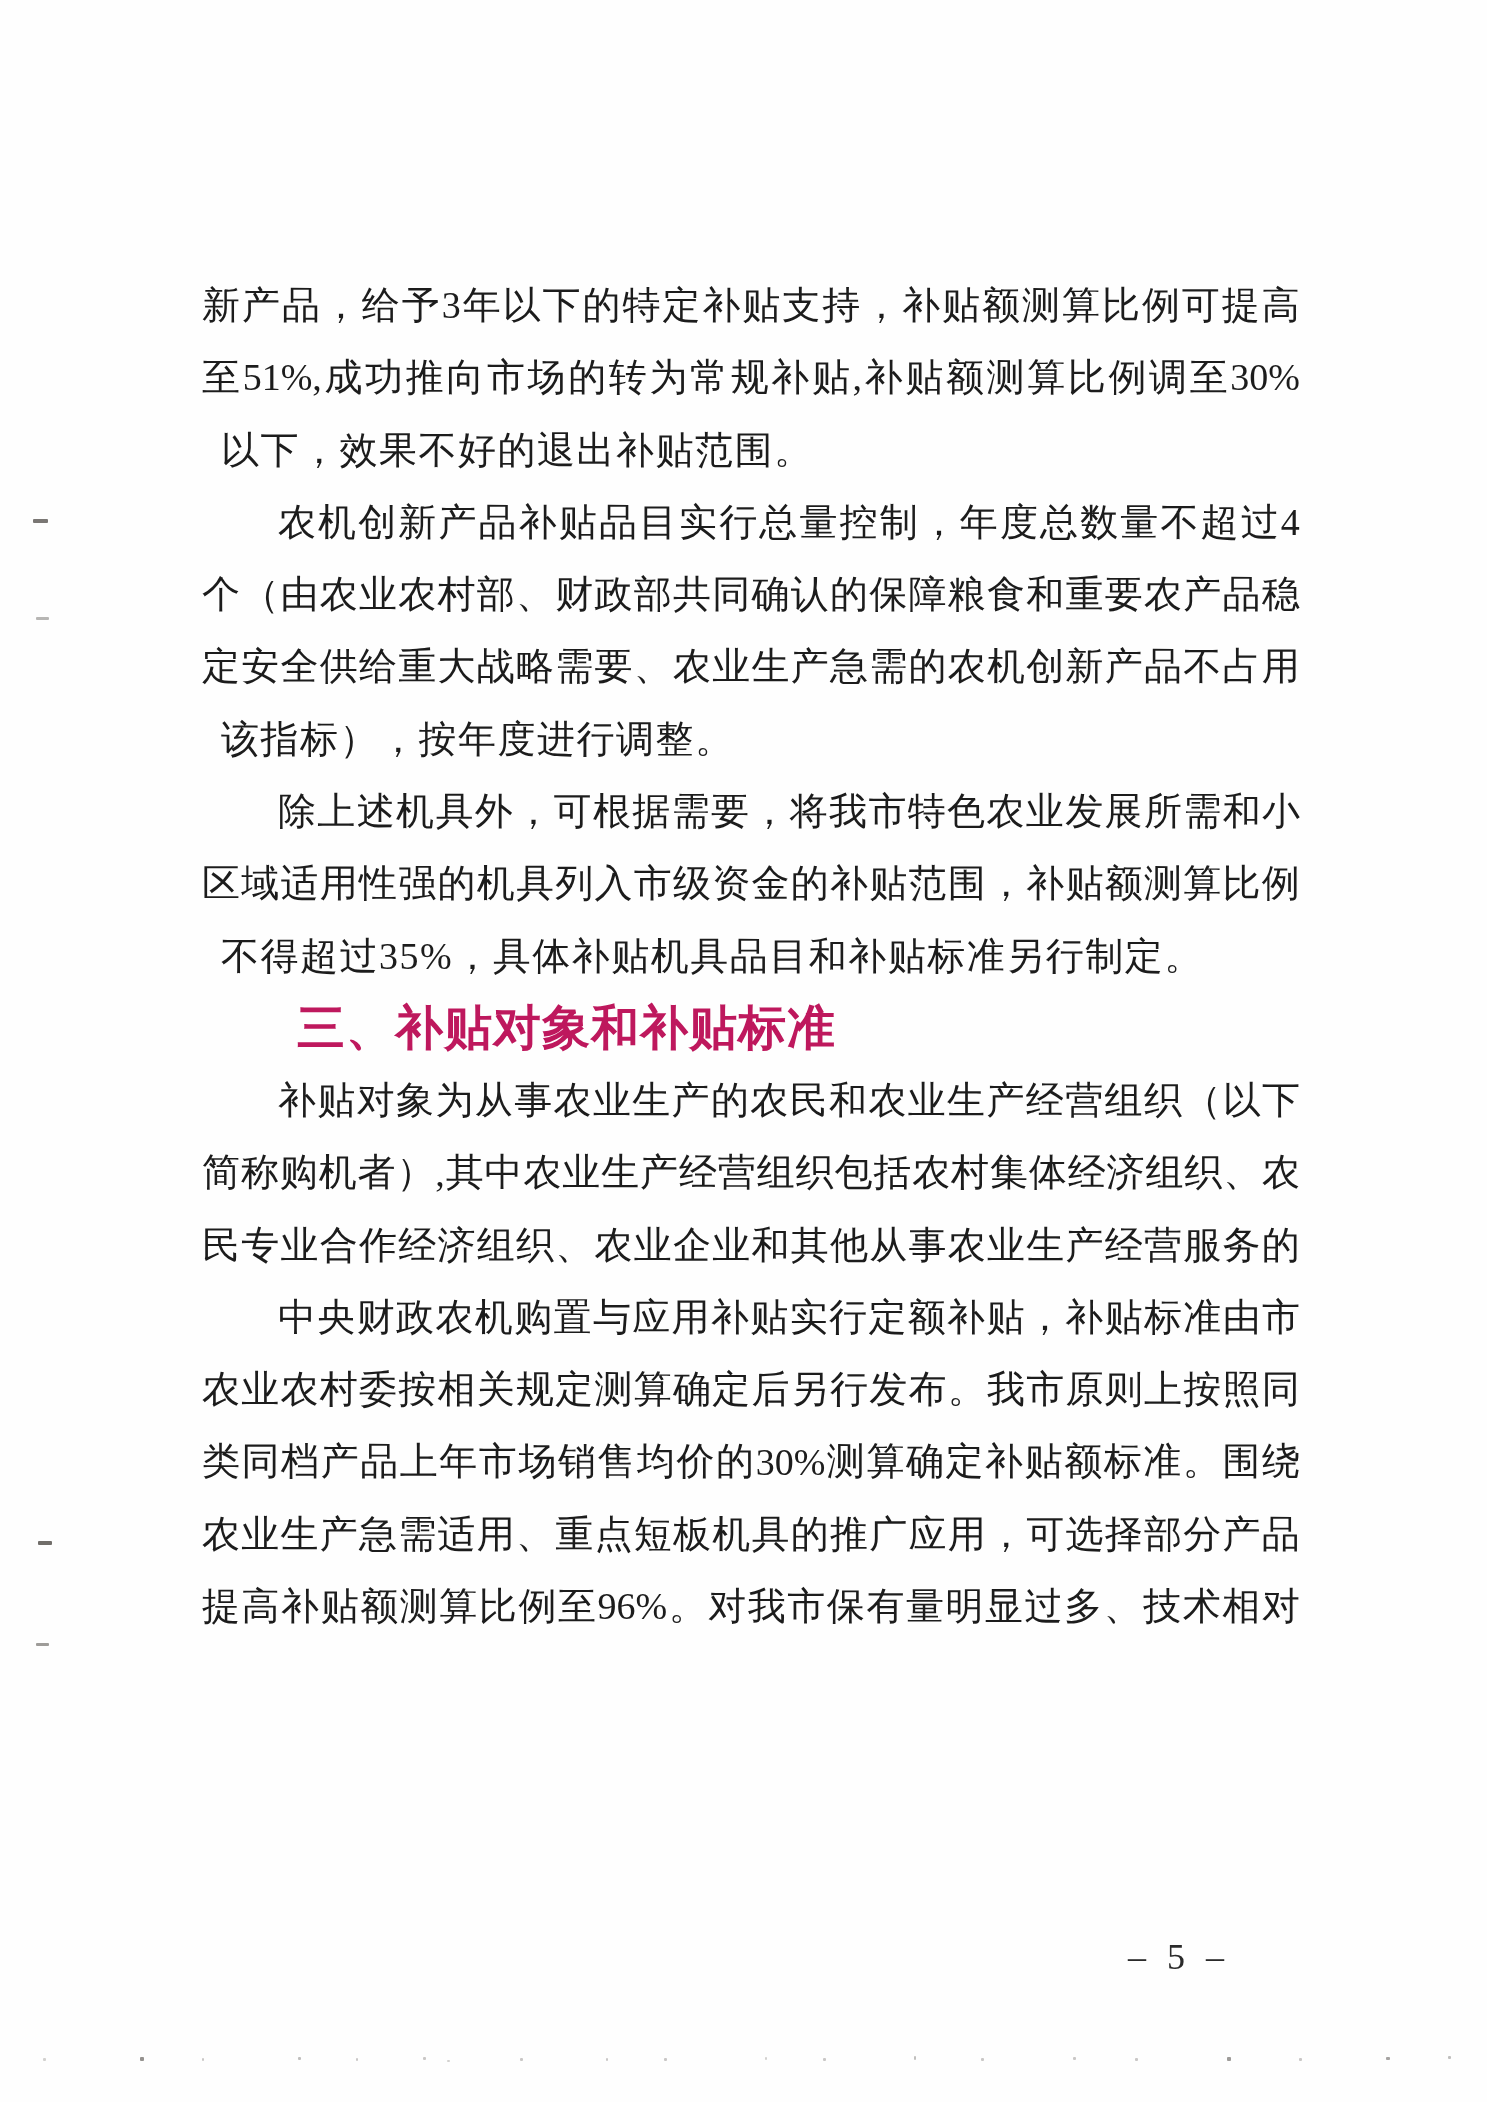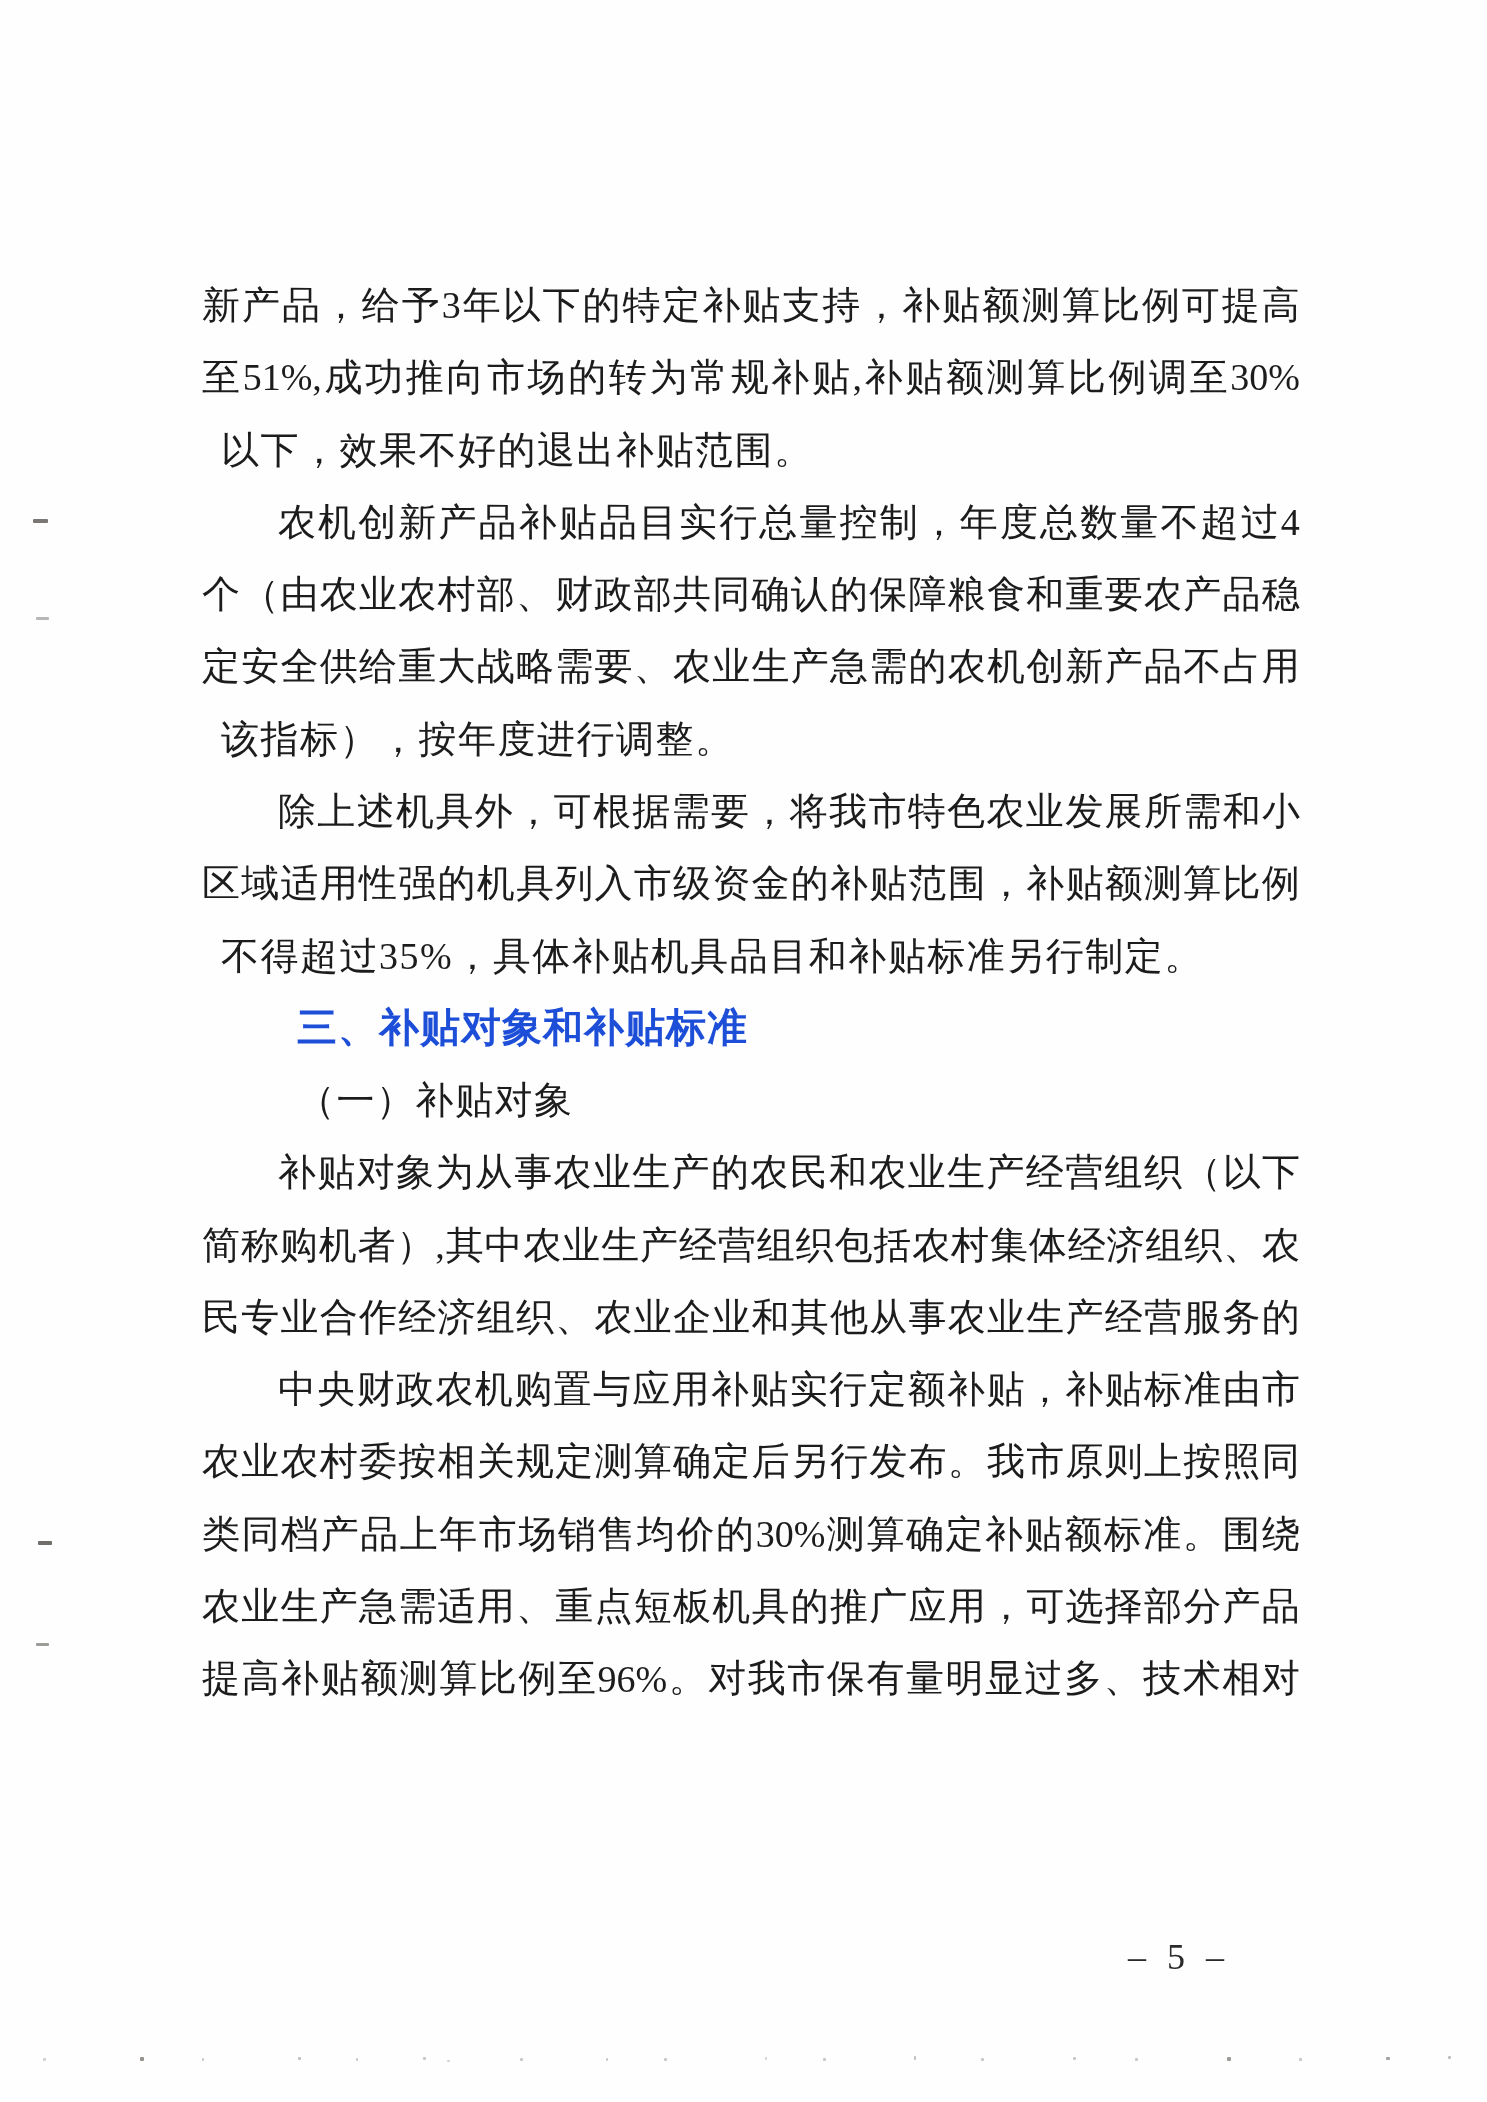--- a/index.html
+++ b/index.html
@@ -34,25 +34,25 @@
     letter-spacing: 1.5px;
     margin-left: 19px;
   }
   .line.justify {
     display: flex;
     justify-content: space-between;
     align-items: center;
   }
   .line.indent { padding-left: 76px; }
   .line.heading {
-    font-family: Liberation Serif, serif;
+    font-family: Liberation Sans, sans-serif;
     font-weight: 700;
-    font-size: 40px;
+    font-size: 48px;
     letter-spacing: 1px;
-    color: #1d4ed8;
+    color: #be185d;
   }
   .pagenum {
     position: absolute;
     left: 1128px;
     top: 1936px;
     font-size: 36px;
     letter-spacing: 6px;
     color: #2a2a2a;
     font-family: "Liberation Serif", "DejaVu Serif", serif;
   }
@@ -268,21 +268,20 @@
         <span>补</span>
         <span>贴</span>
         <span>额</span>
         <span>测</span>
         <span>算</span>
         <span>比</span>
         <span>例</span>
       </div>
       <div class="line plain">不得超过35%，具体补贴机具品目和补贴标准另行制定。</div>
       <div class="line plain heading indent">三、补贴对象和补贴标准</div>
-      <div class="line plain indent">（一）补贴对象</div>
       <div class="line justify indent">
         <span>补</span>
         <span>贴</span>
         <span>对</span>
         <span>象</span>
         <span>为</span>
         <span>从</span>
         <span>事</span>
         <span>农</span>
         <span>业</span>

